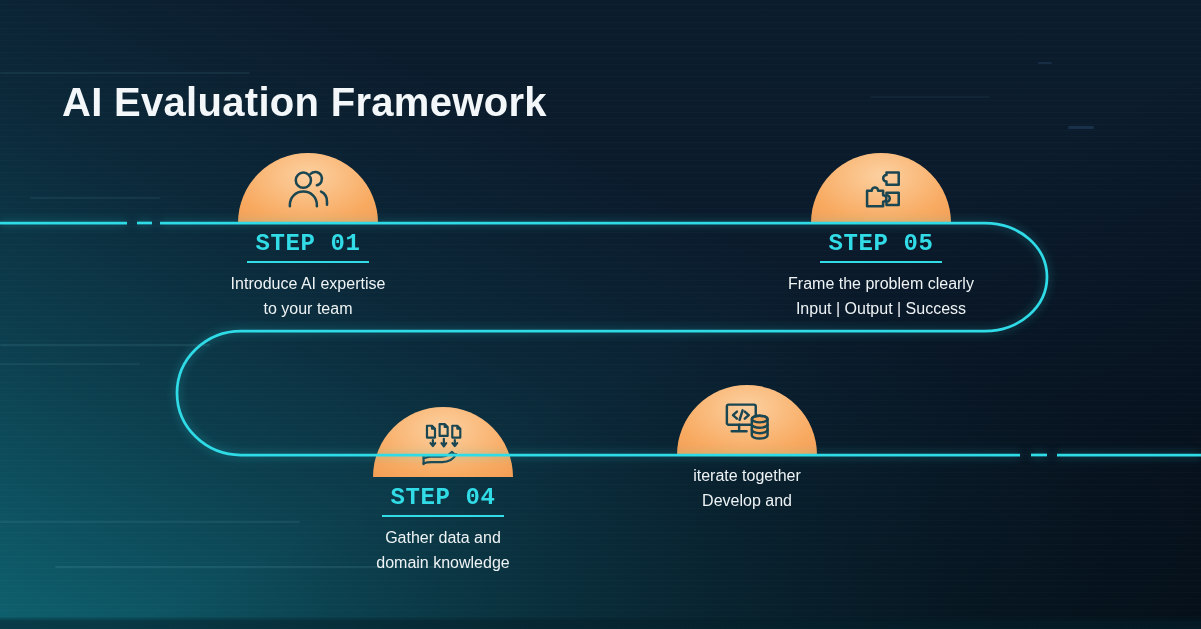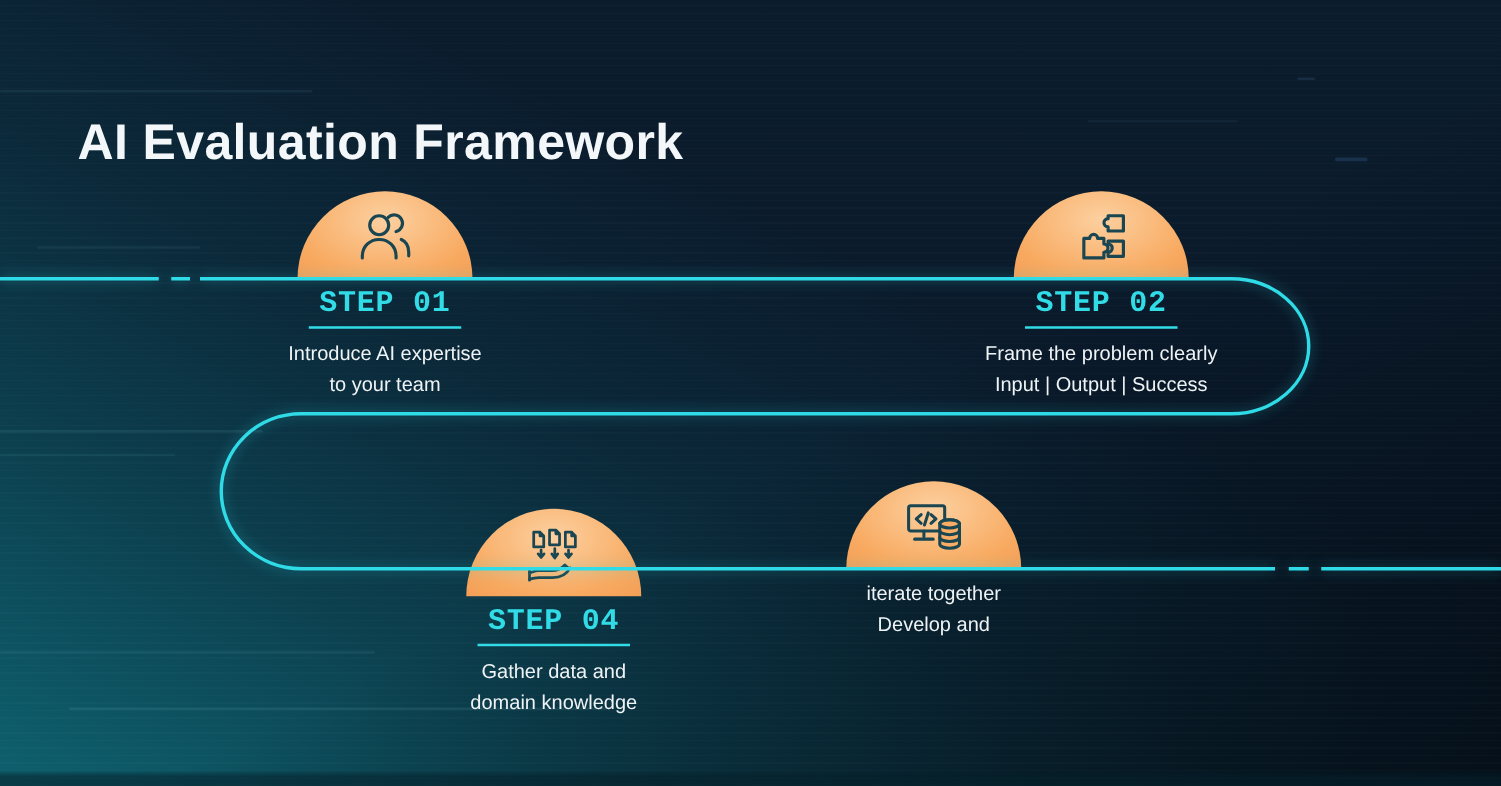--- a/index.html
+++ b/index.html
@@ -15,21 +15,21 @@
     position:absolute;inset:0;pointer-events:none;
     background:repeating-linear-gradient(0deg, rgba(255,255,255,0.016) 0 1px, transparent 1px 6px);
     mix-blend-mode:screen;
   }
   .streak{position:absolute;pointer-events:none;border-radius:2px;}
   .bottom-strip{
     position:absolute;left:0;right:0;bottom:0;height:13px;
     background:linear-gradient(180deg, rgba(3,26,36,0) 0%, rgba(3,30,40,0.55) 40%, rgba(4,34,44,0.6) 100%);
   }
   .title{
-    position:absolute;left:62px;top:65px;
+    position:absolute;left:62px;top:53px;
     font-size:40px;font-weight:700;letter-spacing:.3px;color:#f3f7f9;
   }
   svg.connector{position:absolute;inset:0;pointer-events:none;
     filter:drop-shadow(0 0 5px rgba(47,219,230,0.45));}
   svg.connector path{stroke:#2fdbe6;stroke-width:2.75;fill:none;}
   .step{position:absolute;width:360px;text-align:center;}
   .s1{left:128px;top:153px}.s2{left:412px;top:153px}.s3{left:701px;top:153px}
   .s4{left:263px;top:407px}.s5{left:567px;top:385px}
   .bump{
     width:140px;height:70px;margin:0 auto;border-radius:70px 70px 0 0;
@@ -86,21 +86,21 @@
   <div class="step s3">
     <div class="bump">
       <svg width="54" height="54" viewBox="0 0 64 64">
         <g class="icon-stroke">
           <path d="M15.5 30.5 h5.5 a3.8 3.8 0 1 1 7.6 0 H34.5 V35.8 a3.8 3.8 0 1 1 0 7.8 V49 H15.5 z"></path>
           <path d="M38.5 33 H53 V47.5 H38.5 V43.6 a3.8 3.8 0 1 0 0 -7.8 z"></path>
           <path d="M38.5 9 H53 V23.5 H38.5 V19.6 a3.8 3.8 0 1 1 0 -7.8 z"></path>
         </g>
       </svg>
     </div>
-    <div><span class="step-label">STEP 02</span></div>
+    <div><span class="step-label">STEP 05</span></div>
     <div class="desc">
       <div>Frame the problem clearly</div>
       <div>Input | Output | Success</div>
     </div>
   </div>
 
   <div class="step s4">
     <div class="bump">
       <svg width="54" height="54" viewBox="0 0 64 64">
         <g class="icon-stroke" style="stroke-width:2.6">

